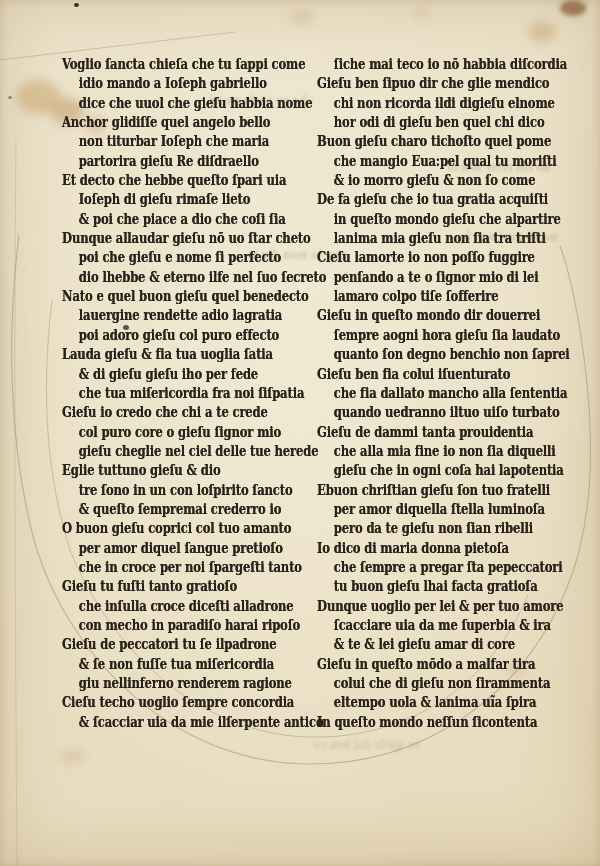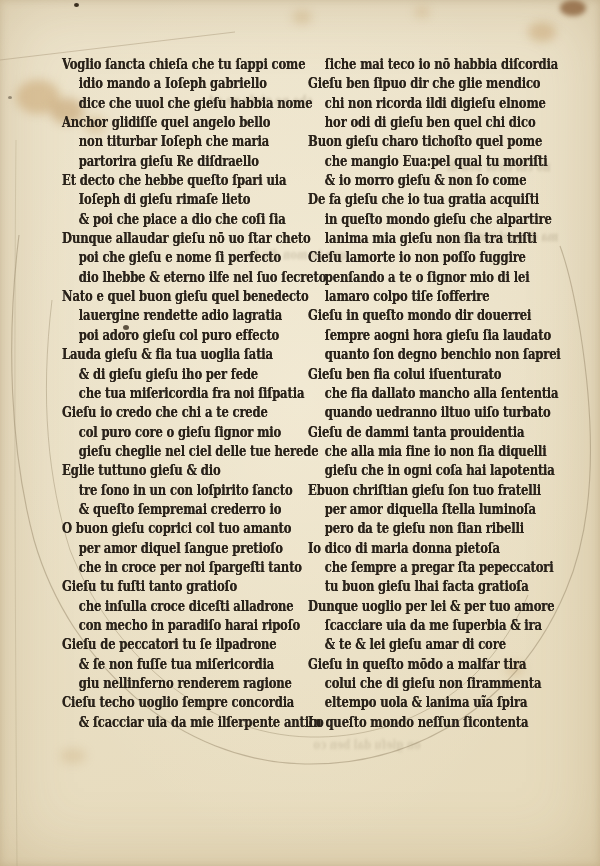--- a/index.html
+++ b/index.html
@@ -95,21 +95,21 @@
       <div class="line indent">che in croce per noi ſpargeſti tanto</div>
       <div class="line">Gieſu tu fuſti tanto gratioſo</div>
       <div class="line indent">che inſulla croce diceſti alladrone</div>
       <div class="line indent">con mecho in paradiſo harai ripoſo</div>
       <div class="line">Gieſu de peccatori tu ſe ilpadrone</div>
       <div class="line indent">&amp; ſe non fuſſe tua miſericordia</div>
       <div class="line indent">giu nellinferno renderem ragione</div>
       <div class="line">Cieſu techo uoglio ſempre concordia</div>
       <div class="line indent">&amp; ſcacciar uia da mie ilſerpente antico</div>
     </div>
-  <div class="column" style="left:308px;width:278px;">
+  <div class="column" style="left:317px;width:278px;">
       <div class="line indent">ſiche mai teco io nō habbia diſcordia</div>
       <div class="line">Gieſu ben ſipuo dir che glie mendico</div>
       <div class="line indent">chi non ricorda ildi digieſu elnome</div>
       <div class="line indent">hor odi di gieſu ben quel chi dico</div>
       <div class="line">Buon gieſu charo tichoſto quel pome</div>
       <div class="line indent">che mangio Eua:pel qual tu moriſti</div>
       <div class="line indent">&amp; io morro gieſu &amp; non ſo come</div>
       <div class="line">De fa gieſu che io tua gratia acquiſti</div>
       <div class="line indent">in queſto mondo gieſu che alpartire</div>
       <div class="line indent">lanima mia gieſu non ſia tra triſti</div>

